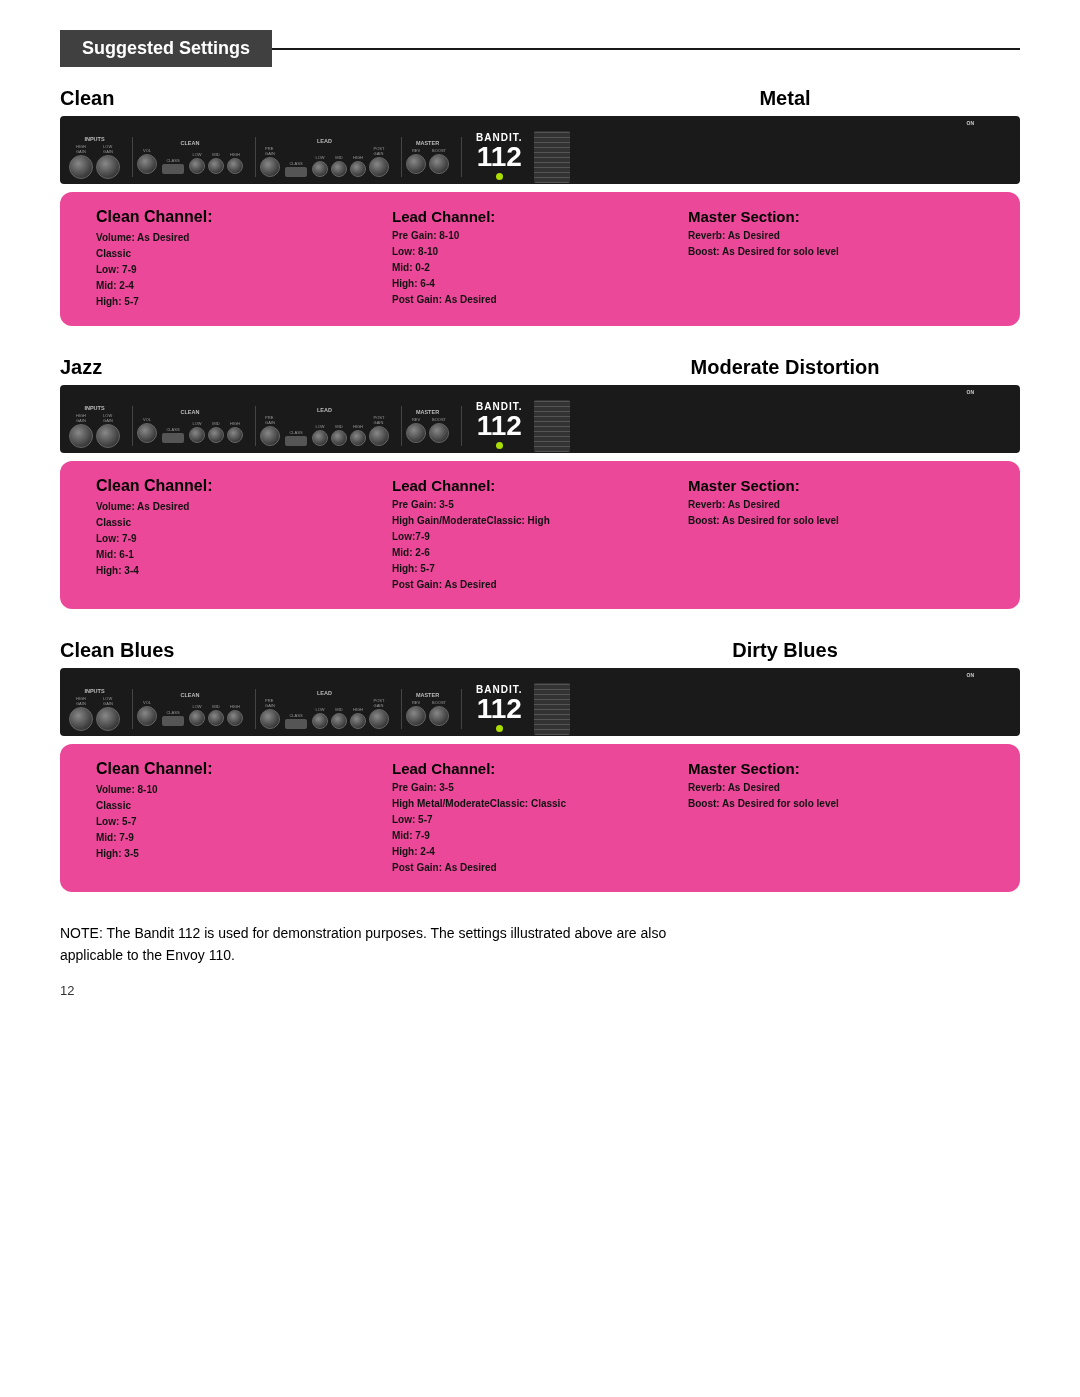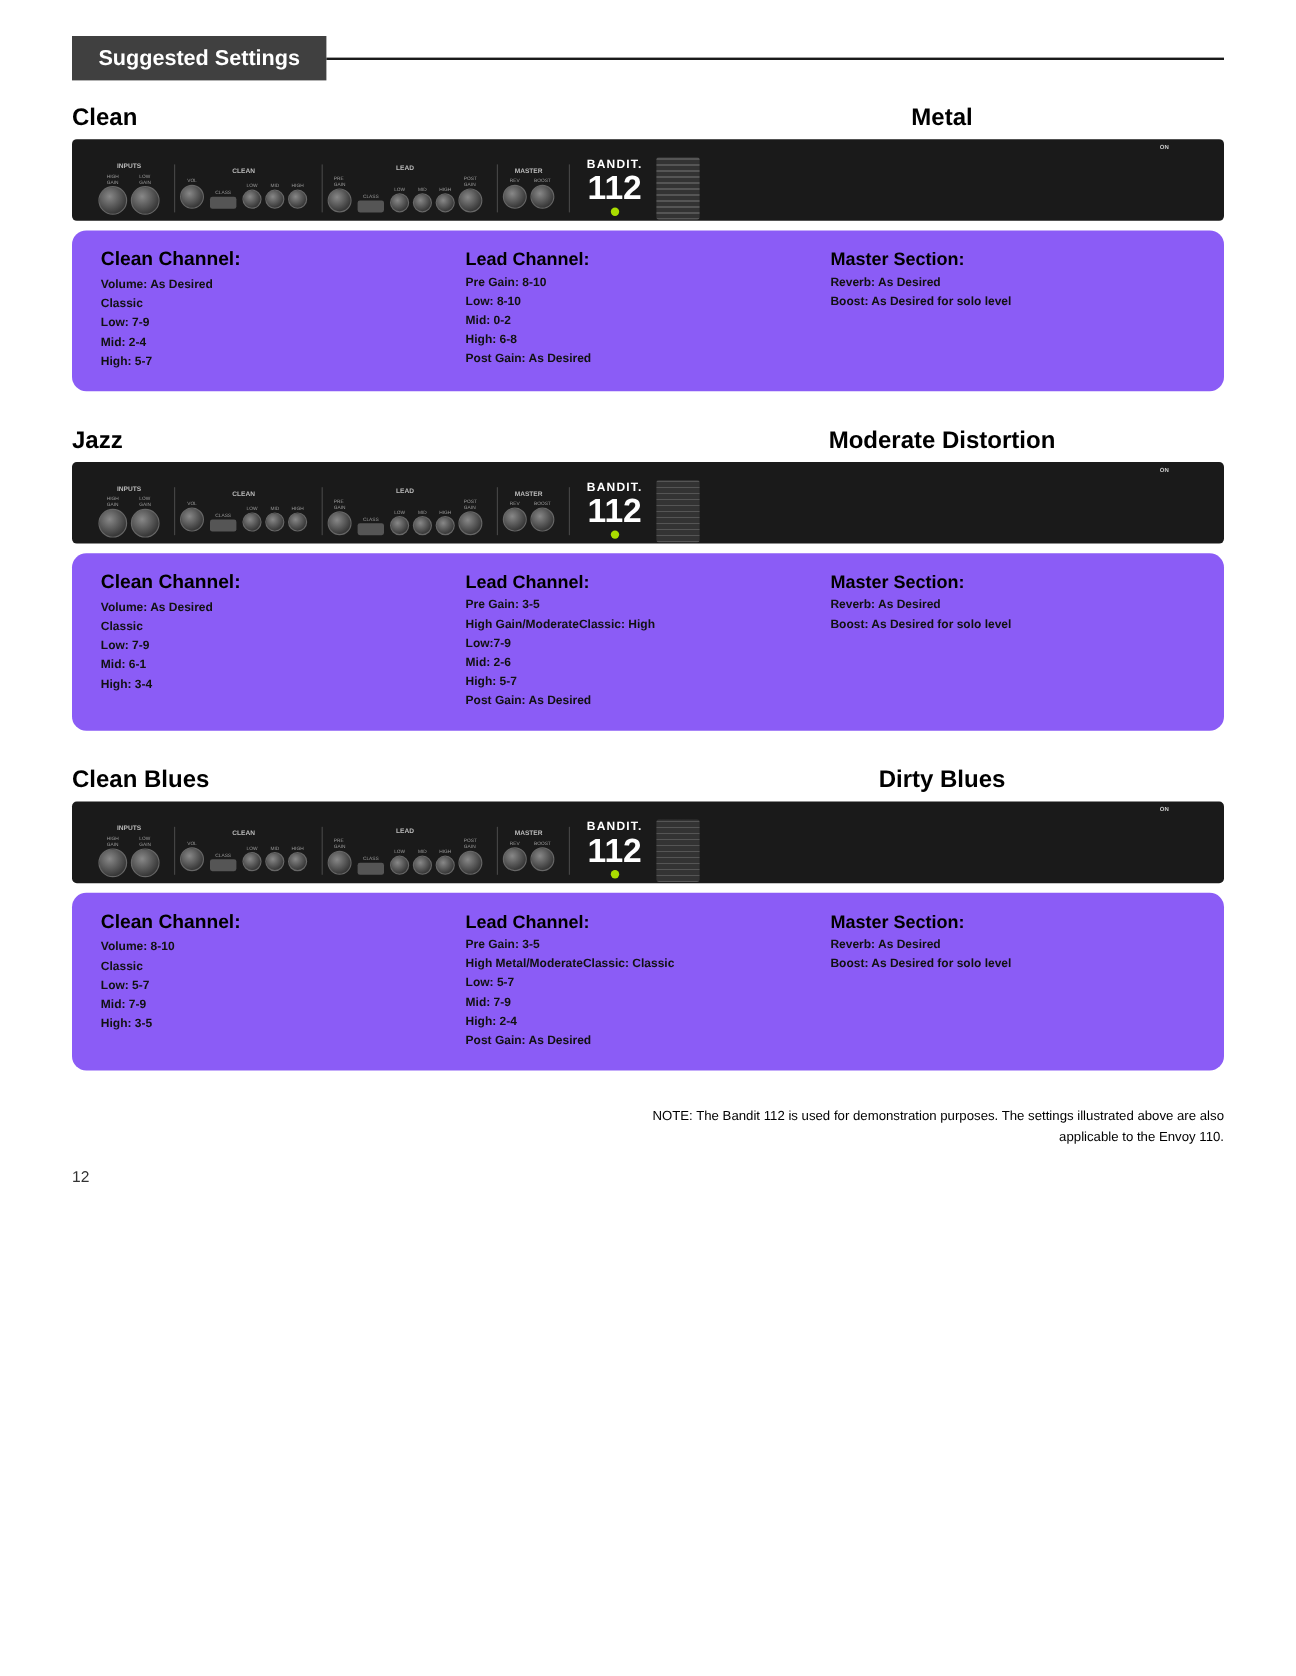--- a/index.html
+++ b/index.html
@@ -59,30 +59,30 @@
 
     
     .amp-bar {
       background: #1a1a1a;
       border-radius: 4px;
       height: 68px;
       width: 100%;
       margin-bottom: 8px;
       display: flex;
       align-items: center;
-      padding: 6px 22px;
+      padding: 6px 9px;
       position: relative;
       overflow: hidden;
     }
 
     
     .settings-card {
-      background: #8b5cf6;
+      background: #ec4899;
       border-radius: 12px;
-      padding: 16px 24px;
+      padding: 16px 36px;
       margin-bottom: 14px;
     }
 
     .settings-grid {
       display: flex;
       gap: 0;
     }
 
     .settings-col {
       flex: 1;
@@ -103,22 +103,22 @@
     .settings-list {
       list-style: none;
       font-size: 10px;
       line-height: 1.6;
       color: #111;
       font-weight: bold;
     }
 
     
     .footer-note {
-      text-align: right;
-      font-size: 11px;
+      text-align: left;
+      font-size: 14px;
       margin-top: 24px;
       line-height: 1.6;
     }
 
     .page-number {
       font-size: 13px;
       margin-top: 16px;
       color: #333;
     }
 
@@ -316,21 +316,21 @@
           <li>Mid: 2-4</li>
           <li>High: 5-7</li>
         </ul>
       </div>
       <div class="settings-col">
         <div class="col-subheader">Lead Channel:</div>
         <ul class="settings-list">
           <li>Pre Gain: 8-10</li>
           <li>Low: 8-10</li>
           <li>Mid: 0-2</li>
-          <li>High: 6-8</li>
+          <li>High: 6-4</li>
           <li>Post Gain: As Desired</li>
         </ul>
       </div>
       <div class="settings-col">
         <div class="col-subheader">Master Section:</div>
         <ul class="settings-list">
           <li>Reverb: As Desired</li>
           <li>Boost: As Desired for solo level</li>
         </ul>
       </div>

